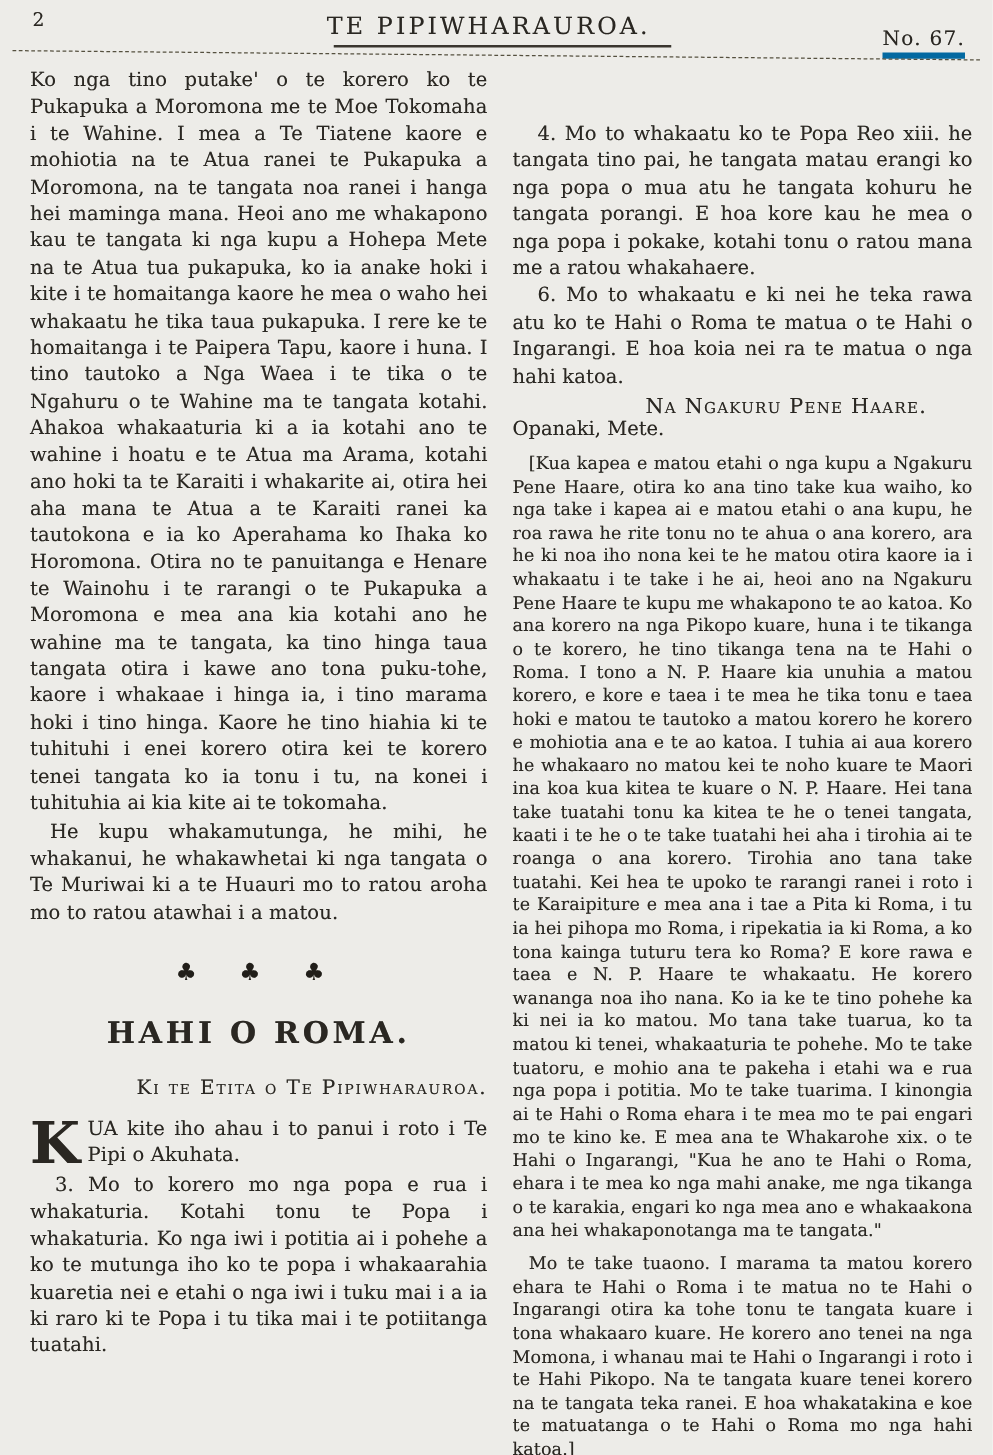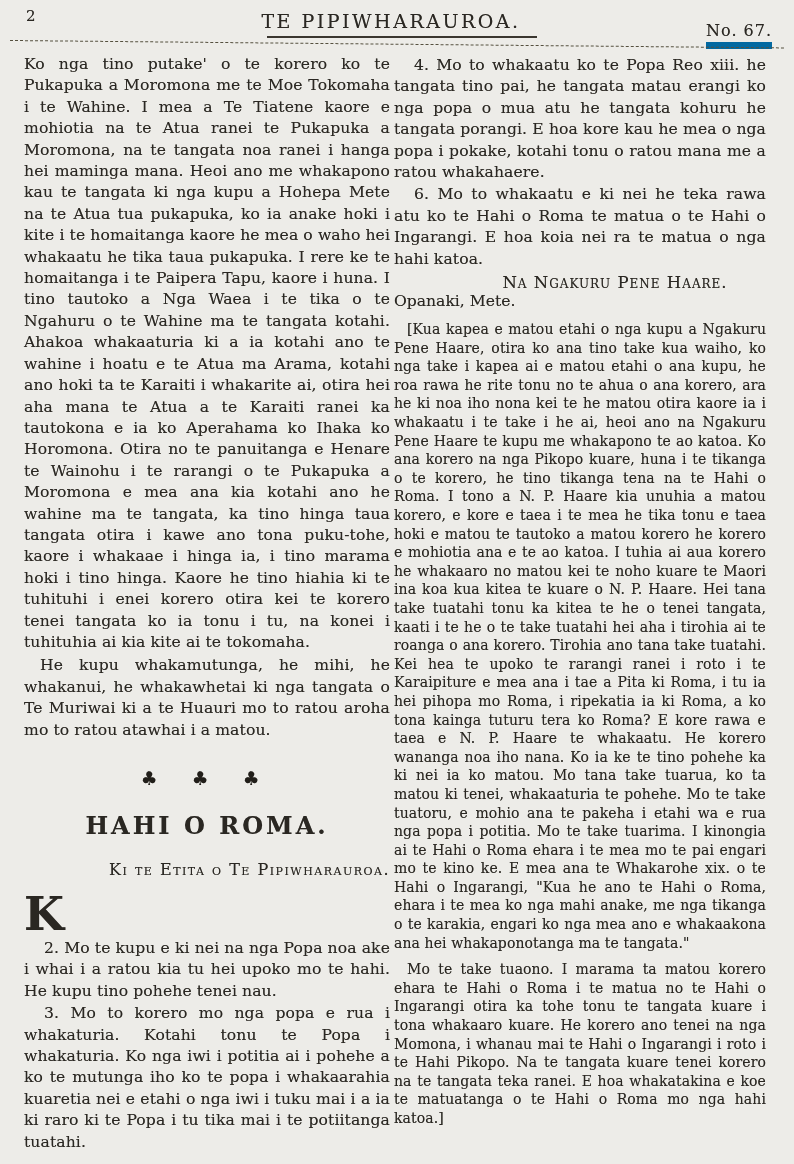--- a/index.html
+++ b/index.html
@@ -20,34 +20,34 @@
   .masthead{
     position:absolute;left:0;right:12px;top:6px;margin:0;
     text-align:center;font-size:19px;font-weight:normal;
     letter-spacing:2.5px;
   }
   .masthead-underline{
     position:absolute;left:267px;top:32px;width:270px;height:0;
     border-top:2px solid #3a362f;
   }
   .issue{position:absolute;right:22px;top:17px;font-size:16px;letter-spacing:1px;
-    border-bottom:7px solid #0369a1;padding-bottom:2px;}
+    border-bottom:5px solid #0369a1;padding-bottom:2px;}
   .hdr-rule{
     position:absolute;left:10px;right:10px;top:36px;height:0;
     border-top:1.5px dashed #55503f;
     transform:rotate(0.55deg);transform-origin:left center;
   }
   
   .cols{
     position:absolute;top:54px;left:24px;right:16px;bottom:8px;
-    display:flex;gap:4px;
+    display:flex;gap:20px;
   }
   .col{flex:1 1 0;}
   .col-left{width:366px;max-width:366px;}
-  .col-right{width:372px;max-width:372px;}
+  .col-right{width:372px;max-width:372px;margin-top:42px;}
   p{margin:0;}
   .body{
     font-size:15.6px;line-height:21.4px;text-align:justify;
     letter-spacing:.1px;
   }
   .indent{text-indent:16px;}
   .item{text-indent:20px;margin-top:1px;}
   .para2{margin-top:2px;}
   
   .ornament{
@@ -97,23 +97,22 @@
 
     <section class="col col-left">
       <p class="body">Ko nga tino putake' o te korero ko te Pukapuka a Moromona me te Moe Tokomaha i te Wahine. I mea a Te Tiatene kaore e mohiotia na te Atua ranei te Pukapuka a Moromona, na te tangata noa ranei i hanga hei maminga mana. Heoi ano me whakapono kau te tangata ki nga kupu a Hohepa Mete na te Atua tua pukapuka, ko ia anake hoki i kite i te homaitanga kaore he mea o waho hei whakaatu he tika taua pukapuka. I rere ke te homaitanga i te Paipera Tapu, kaore i huna. I tino tautoko a Nga Waea i te tika o te Ngahuru o te Wahine ma te tangata kotahi. Ahakoa whakaaturia ki a ia kotahi ano te wahine i hoatu e te Atua ma Arama, kotahi ano hoki ta te Karaiti i whakarite ai, otira hei aha mana te Atua a te Karaiti ranei ka tautokona e ia ko Aperahama ko Ihaka ko Horomona. Otira no te panuitanga e Henare te Wainohu i te rarangi o te Pukapuka a Moromona e mea ana kia kotahi ano he wahine ma te tangata, ka tino hinga taua tangata otira i kawe ano tona puku-tohe, kaore i whakaae i hinga ia, i tino marama hoki i tino hinga. Kaore he tino hiahia ki te tuhituhi i enei korero otira kei te korero tenei tangata ko ia tonu i tu, na konei i tuhituhia ai kia kite ai te tokomaha.</p>
       <p class="body indent para2">He kupu whakamutunga, he mihi, he whakanui, he whakawhetai ki nga tangata o Te Muriwai ki a te Huauri mo to ratou aroha mo to ratou atawhai i a matou.</p>
 
       <div class="ornament">♣ ♣ ♣</div>
 
       <h2 class="heading">HAHI O ROMA.</h2>
       <div class="salutation">Ki te Etita o Te Pipiwharauroa.</div>
 
-      <p class="body intro"><span class="dropcap">K</span></p>
+      <p class="body intro"><span class="dropcap">K</span><span>UA kite iho ahau i to panui i roto i Te Pipi o Akuhata.</span></p>
 
-      <p class="body item">2. Mo te kupu e ki nei na nga Popa noa ake i whai i a ratou kia tu hei upoko mo te hahi. He kupu tino pohehe tenei nau.</p>
       <p class="body item">3. Mo to korero mo nga popa e rua i whakaturia. Kotahi tonu te Popa i whakaturia. Ko nga iwi i potitia ai i pohehe a ko te mutunga iho ko te popa i whakaarahia kuaretia nei e etahi o nga iwi i tuku mai i a ia ki raro ki te Popa i tu tika mai i te potiitanga tuatahi.</p>
     </section>
 
     <section class="col col-right">
       <p class="body item">4. Mo to whakaatu ko te Popa Reo xiii. he tangata tino pai, he tangata matau erangi ko nga popa o mua atu he tangata kohuru he tangata porangi. E hoa kore kau he mea o nga popa i pokake, kotahi tonu o ratou mana me a ratou whakahaere.</p>
       <p class="body item">6. Mo to whakaatu e ki nei he teka rawa atu ko te Hahi o Roma te matua o te Hahi o Ingarangi. E hoa koia nei ra te matua o nga hahi katoa.</p>
 
       <div class="sig">Na Ngakuru Pene Haare.</div>
       <div class="sig-place">Opanaki, Mete.</div>
 

